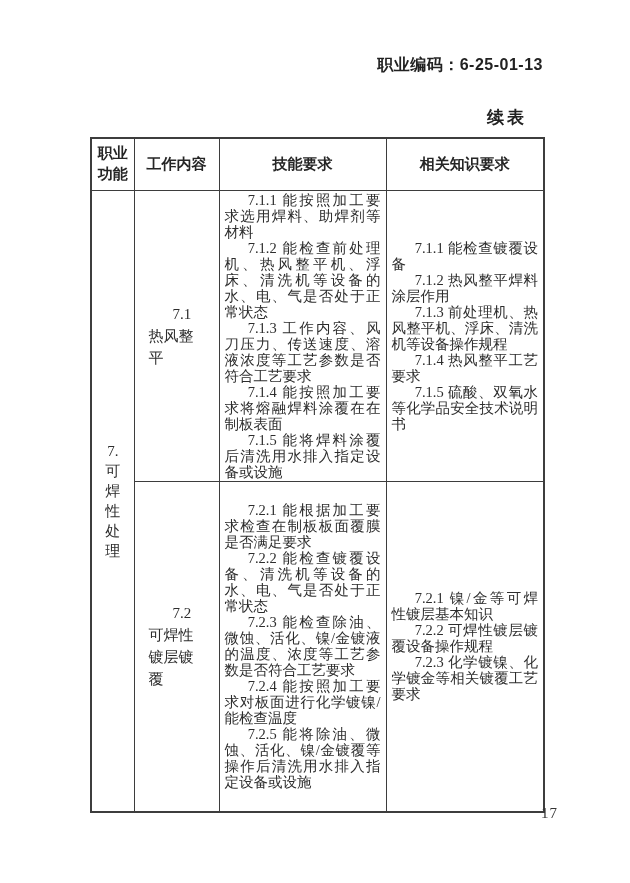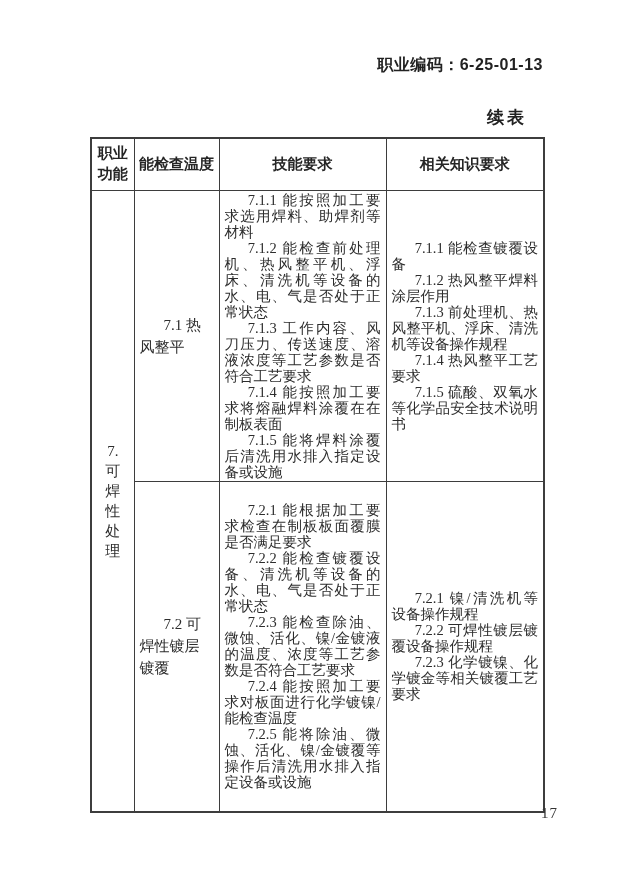--- a/index.html
+++ b/index.html
@@ -58,21 +58,21 @@
   tr.body-row-1 { height: 272px; }
   tr.body-row-2 { height: 331px; }
   td.func-cell { text-align: center; }
   .vchar-stack { width: 100%; }
   .vchar {
     font-size: 15px;
     line-height: 20px;
     text-align: center;
     color: #2d2d2d;
   }
-  td.work-cell { padding: 0 5px; margin-top: 16px; }
+  td.work-cell { padding: 0 14px; margin-top: 16px; }
   .wc-para {
     font-size: 15px;
     line-height: 22px;
     text-indent: 1.6em;
     text-align: left;
     color: #2d2d2d;
   }
   td.skill-cell, td.know-cell { padding: 1px 5px; }
   .para-stack { width: 100%; }
   .para {
@@ -105,21 +105,21 @@
   <table class="req-table">
     <colgroup>
       <col style="width:43px">
       <col style="width:85px">
       <col style="width:167px">
       <col style="width:158px">
     </colgroup>
     <thead>
       <tr>
         <th>职业功能</th>
-        <th>能检查温度</th>
+        <th>工作内容</th>
         <th>技能要求</th>
         <th>相关知识要求</th>
       </tr>
     </thead>
     <tbody>
       <tr class="body-row-1">
         <td class="func-cell" rowspan="2">
           <div class="vchar-stack">
               <div class="vchar">7.</div>
               <div class="vchar">可</div>
@@ -159,21 +159,21 @@
           <div class="para-stack">
               <div class="para">7.2.1 能根据加工要求检查在制板板面覆膜是否满足要求</div>
               <div class="para">7.2.2 能检查镀覆设备、清洗机等设备的水、电、气是否处于正常状态</div>
               <div class="para">7.2.3 能检查除油、微蚀、活化、镍/金镀液的温度、浓度等工艺参数是否符合工艺要求</div>
               <div class="para">7.2.4 能按照加工要求对板面进行化学镀镍/能检查温度</div>
               <div class="para">7.2.5 能将除油、微蚀、活化、镍/金镀覆等操作后清洗用水排入指定设备或设施</div>
             </div>
         </td>
         <td class="know-cell">
           <div class="para-stack">
-              <div class="para">7.2.1 镍/清洗机等设备操作规程</div>
+              <div class="para">7.2.1 镍/金等可焊性镀层基本知识</div>
               <div class="para">7.2.2 可焊性镀层镀覆设备操作规程</div>
               <div class="para">7.2.3 化学镀镍、化学镀金等相关镀覆工艺要求</div>
             </div>
         </td>
       </tr>
     </tbody>
   </table>
 
   <div class="page-number">17</div>
 

